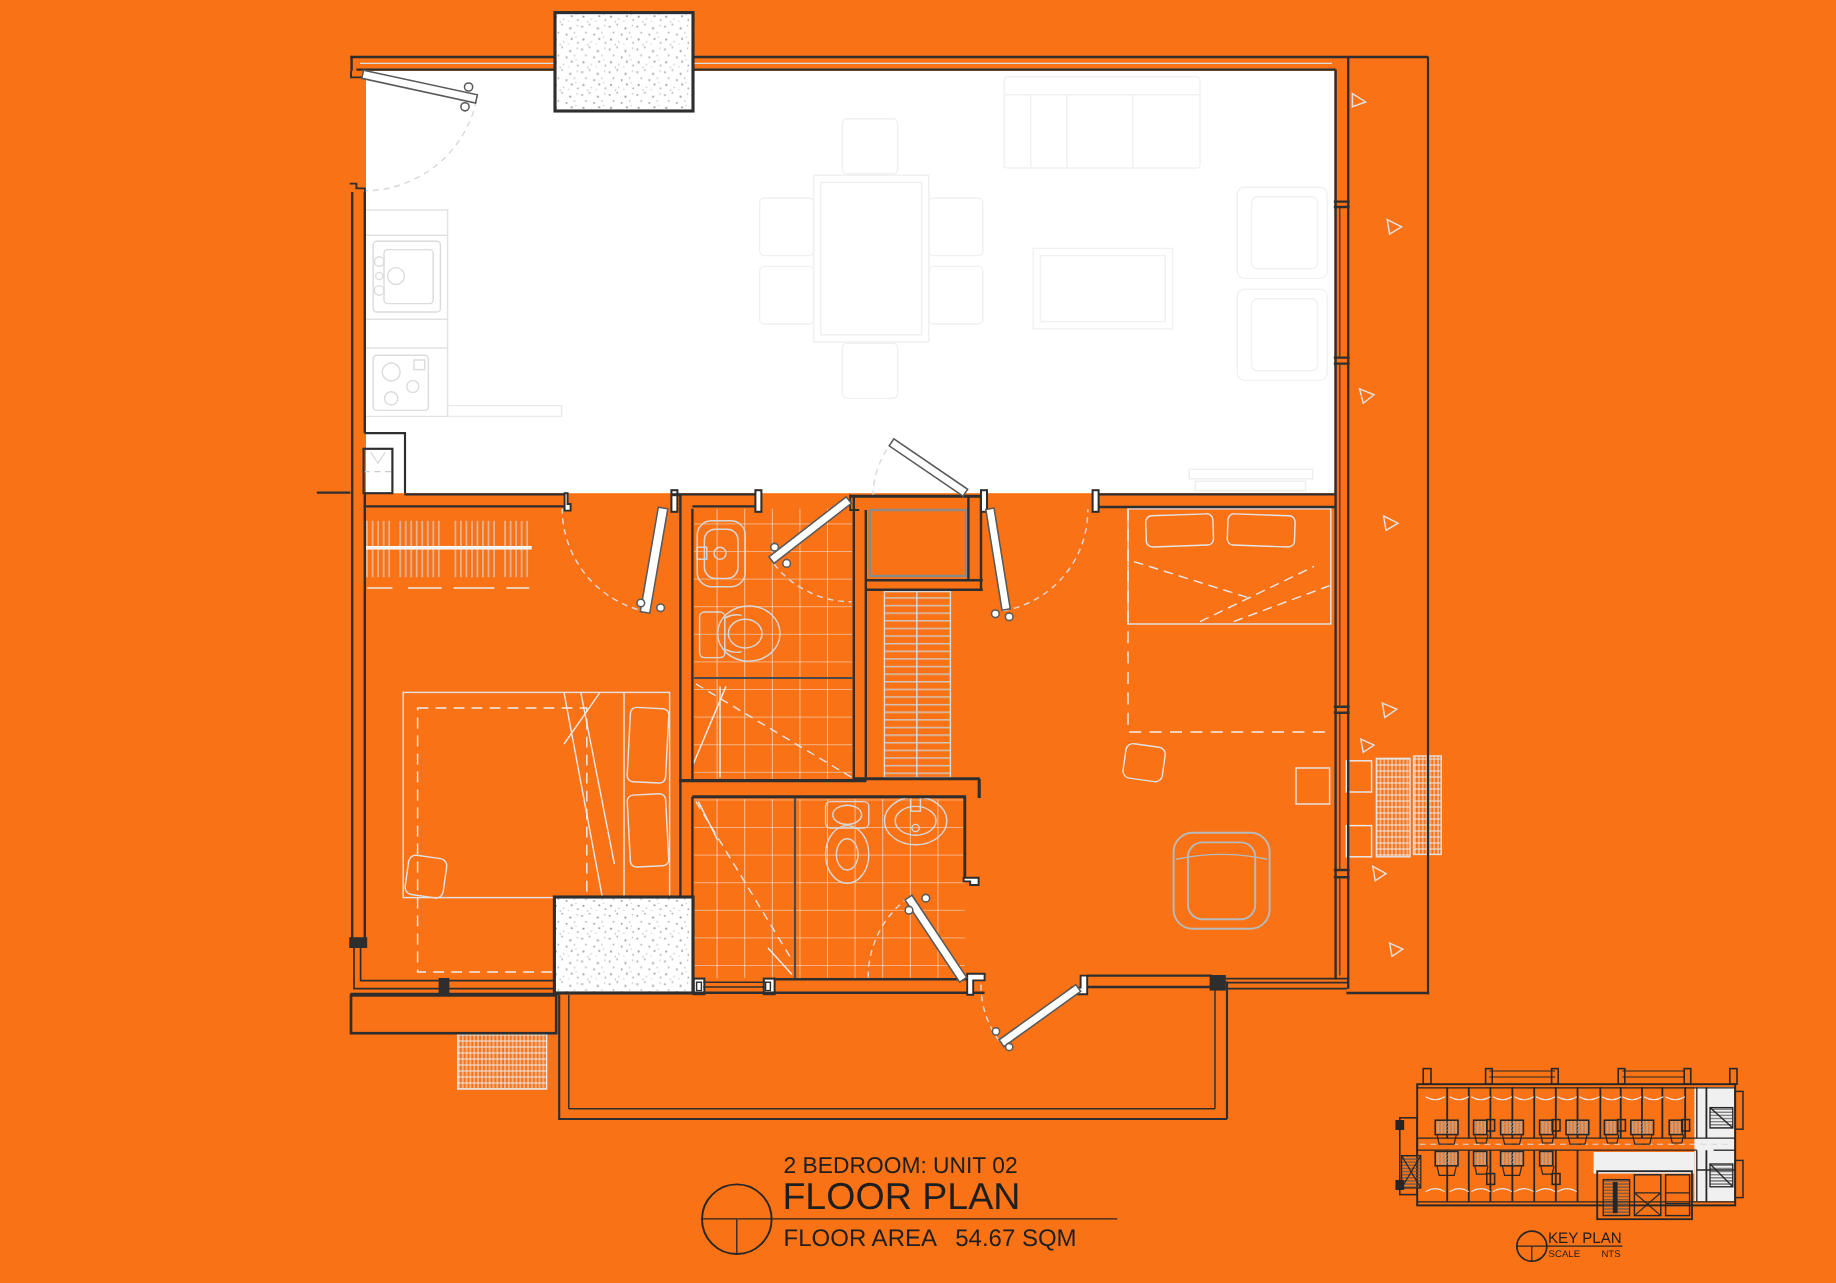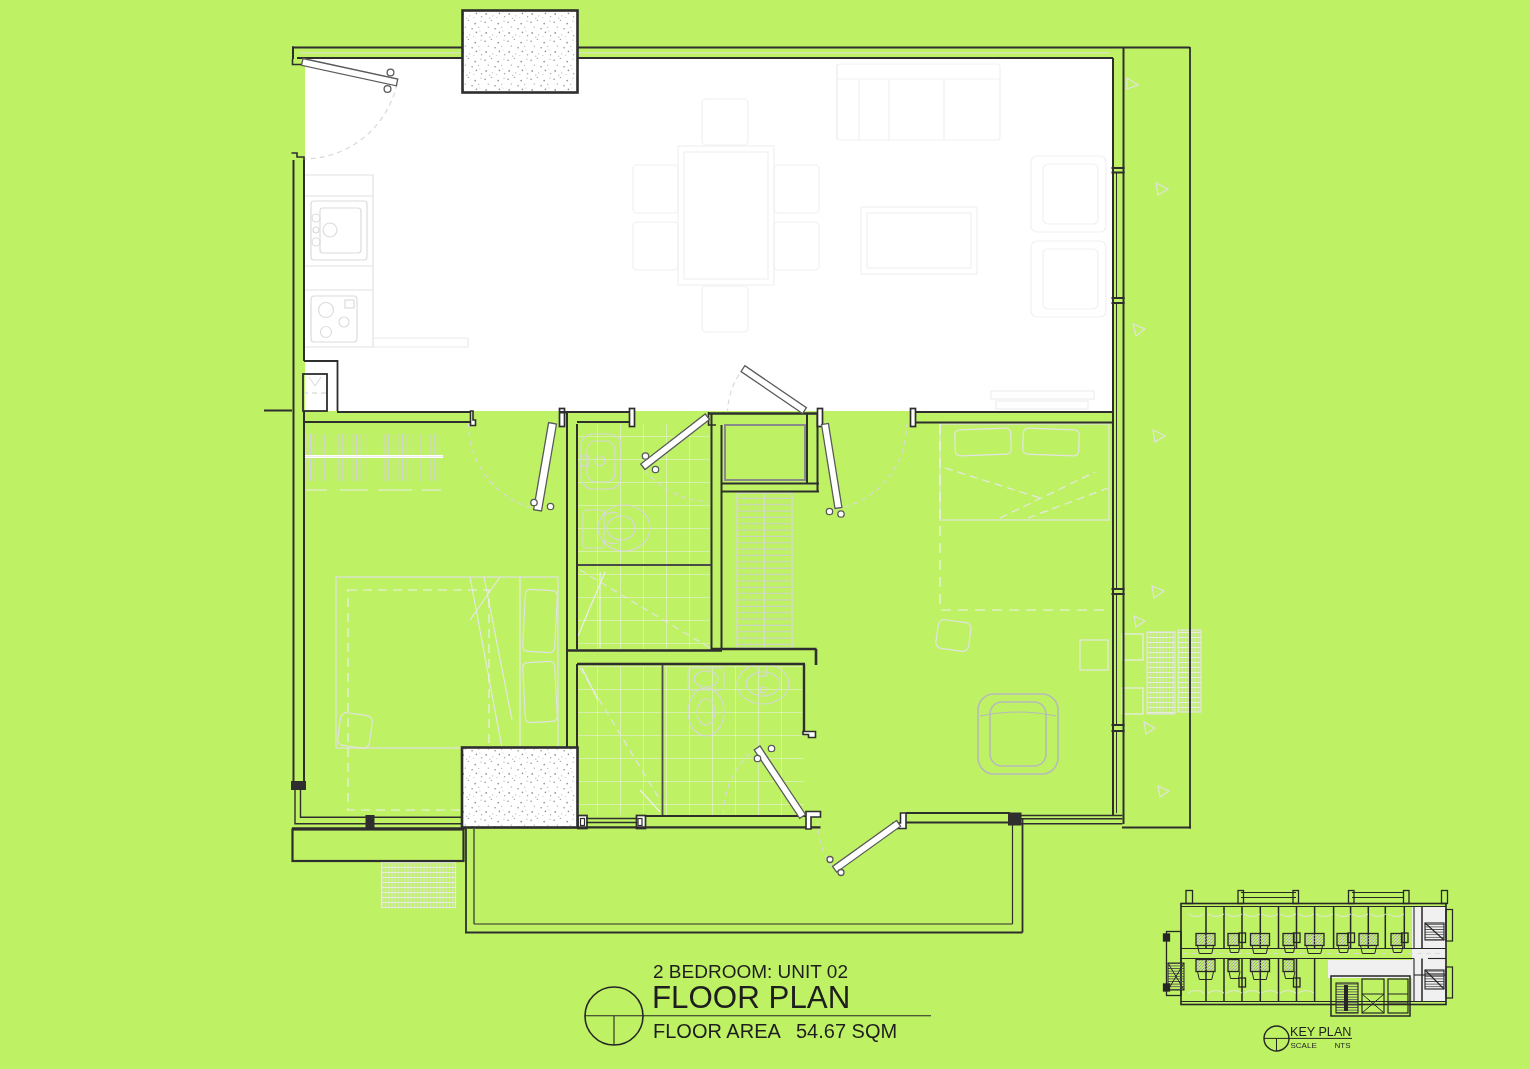--- a/index.html
+++ b/index.html
@@ -1,16 +1,16 @@
 <!DOCTYPE html>
 <html><head>
 <meta charset="utf-8">
 <style>
   html,body{margin:0;padding:0;background:#ffffff;}
-  #page{position:relative;width:1530px;height:1069px;background:#bef264;overflow:hidden;transform:translateZ(0);
+  #page{position:relative;width:1530px;height:1069px;background:#f97316;overflow:hidden;transform:translateZ(0);
         font-family:"Liberation Sans", sans-serif;}
   svg{position:absolute;left:0;top:0;will-change:transform;}
   text{font-family:"Liberation Sans", sans-serif;fill:#1e1e1e;fill-opacity:0.999;}
 </style>
 </head>
 <body>
 <div id="page">
 <svg width="1530" height="1069" viewBox="0 0 1530 1069">
 <defs>
   <pattern id="stip" width="23" height="19" patternUnits="userSpaceOnUse">

